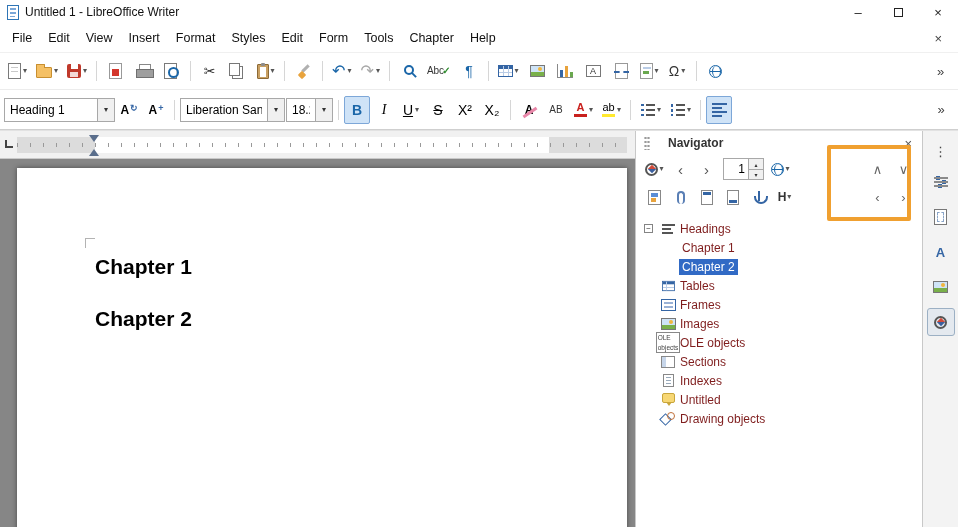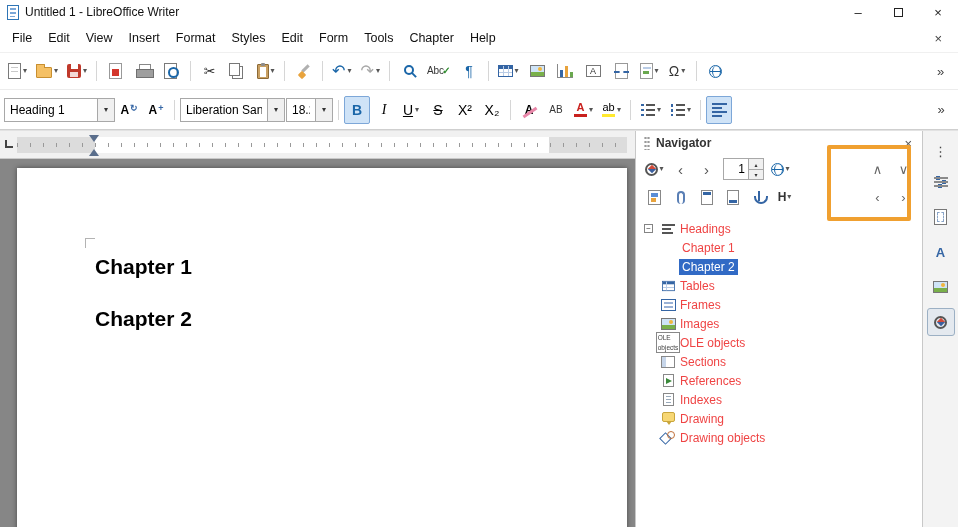--- a/index.html
+++ b/index.html
@@ -147,21 +147,21 @@
   .marker-left{position:absolute;left:89px;top:18px;width:0;height:0;border-left:5px solid transparent;border-right:5px solid transparent;border-bottom:7px solid #5a6e8c}
   .canvas{flex:1;position:relative;overflow:hidden}
   .page{position:absolute;left:17px;top:9px;width:610px;height:420px;background:#fff;box-shadow:0 0 5px rgba(0,0,0,.45)}
   .corner{position:absolute;left:68px;top:70px;width:10px;height:10px;border-left:1px solid #b3b3b3;border-top:1px solid #b3b3b3}
   .doc-h{position:absolute;left:78px;font-weight:bold;font-size:21px;line-height:26px;color:#000}
   .doc-h.h1{top:86px}
   .doc-h.h2{top:138px}
 
   
   .navpanel{width:287px;background:#fff;border-left:1px solid #c8c8c8;position:relative;display:flex;flex-direction:column}
-  .nav-header{height:24px;display:flex;align-items:center;gap:6px;padding:0 8px;flex:0 0 auto}
+  .nav-header{height:24px;display:flex;align-items:center;gap:18px;padding:0 8px;flex:0 0 auto}
   .grip{width:6px;height:14px;background:radial-gradient(circle,#9a9a9a 1px,transparent 1.3px);background-size:3px 4px}
   .nav-title{font-size:12px;font-weight:600;color:#333}
   .nav-close{margin-left:auto;font-size:13px;color:#555;padding:0 2px}
   .nav-toolbar{display:flex;align-items:center;gap:1px;padding:2px 6px;height:28px;flex:0 0 auto}
   .nbtn{width:25px;height:24px;display:inline-flex;align-items:center;justify-content:center;gap:1px;border-radius:2px;flex:0 0 auto}
   .chev{font-size:15px;color:#555;line-height:1}
   .chev.thin{font-size:13px;color:#666}
   .spinbox{display:inline-flex;border:1px solid #a8a8a8;height:22px;background:#fff;margin:0 3px}
   .spinbox input{width:24px;border:none;outline:none;font-family:"Liberation Sans",sans-serif;font-size:12px;text-align:right;padding:0 3px}
   .spins{display:flex;flex-direction:column;border-left:1px solid #a8a8a8}
@@ -170,21 +170,21 @@
   .flexspacer{flex:1}
   .hlbox{position:absolute;left:191px;top:14px;width:84px;height:76px;border:4px solid var(--annotation-orange,#f0a030);border-radius:2px;z-index:6}
   .hglyph{font-size:12px;font-weight:bold;color:#333}
 
   
   .tree{padding-top:8px;overflow:hidden;flex:1}
   .trow{height:19px;display:flex;align-items:center;padding-left:8px}
   .tcell-exp{width:15px;display:flex;align-items:center;justify-content:flex-start;flex:0 0 auto}
   .expander{width:9px;height:9px;border:1px solid #848484;background:#fff;display:flex;align-items:center;justify-content:center;font-size:8px;line-height:1;color:#333}
   .ticon{width:18px;display:flex;align-items:center;justify-content:center;flex:0 0 auto}
-  .tlabel{padding:1px 3px;white-space:nowrap;color:#ef4444}
+  .tlabel{padding:1px 3px;white-space:nowrap;color:#7f1d1d}
   .tlabel.selected{background:var(--selection-blue,#316ac5);color:#fff}
   .trow.child{padding-left:43px}
 
   .t-headings{width:13px;height:12px;background-image:linear-gradient(#555,#555),linear-gradient(#555,#555),linear-gradient(#555,#555);background-size:13px 2px,9px 2px,11px 2px;background-position:0 1px,0 5px,0 9px;background-repeat:no-repeat}
   .t-table{transform:scale(.85)}
   .t-frame{width:15px;height:12px;border:1px solid #3465a4;position:relative;background:#fff}
   .t-frame::after{content:"";position:absolute;top:2px;left:2px;right:2px;height:2px;background:#9ab2d6;box-shadow:0 4px 0 #9ab2d6}
   .t-ole{font-size:6.5px;border:1px solid #888;padding:0 1px;color:#444;line-height:1.4;background:#fff}
   .t-flag{width:11px;height:13px;position:relative}
   .t-flag::before{content:"";position:absolute;left:1px;top:0;bottom:0;width:2px;background:#666}
@@ -548,37 +548,30 @@
         <div class="trow">
           <span class="tcell-exp"></span>
           <span class="ticon">
               <span class="t-section"></span>
             </span>
           <span class="tlabel">Sections</span>
         </div>
         <div class="trow">
           <span class="tcell-exp"></span>
           <span class="ticon">
-              <span class="t-ref"></span>
-            </span>
-          <span class="tlabel">References</span>
-        </div>
-        <div class="trow">
-          <span class="tcell-exp"></span>
-          <span class="ticon">
               <span class="t-index"></span>
             </span>
           <span class="tlabel">Indexes</span>
         </div>
         <div class="trow">
           <span class="tcell-exp"></span>
           <span class="ticon">
               <span class="t-comment"></span>
             </span>
-          <span class="tlabel">Drawing</span>
+          <span class="tlabel">Untitled</span>
         </div>
         <div class="trow">
           <span class="tcell-exp"></span>
           <span class="ticon">
               <span class="t-draw"></span>
             </span>
           <span class="tlabel">Drawing objects</span>
         </div>
       </div>
     </div>

